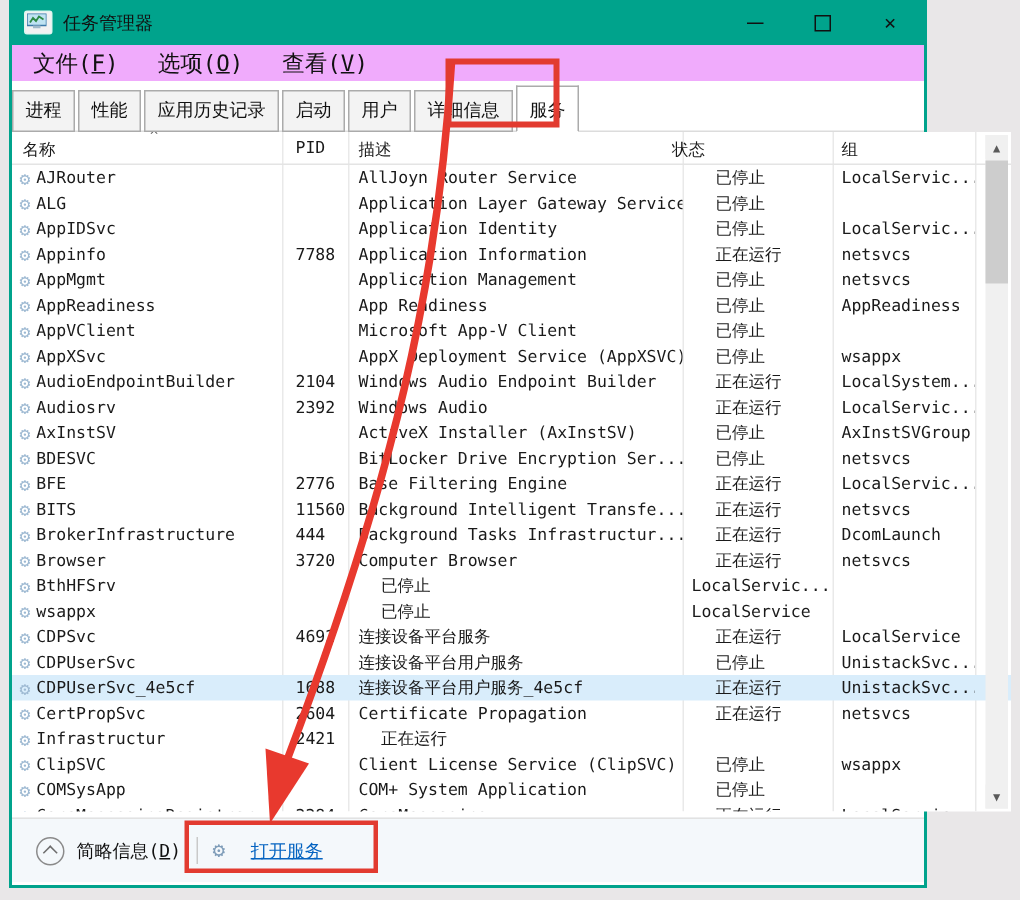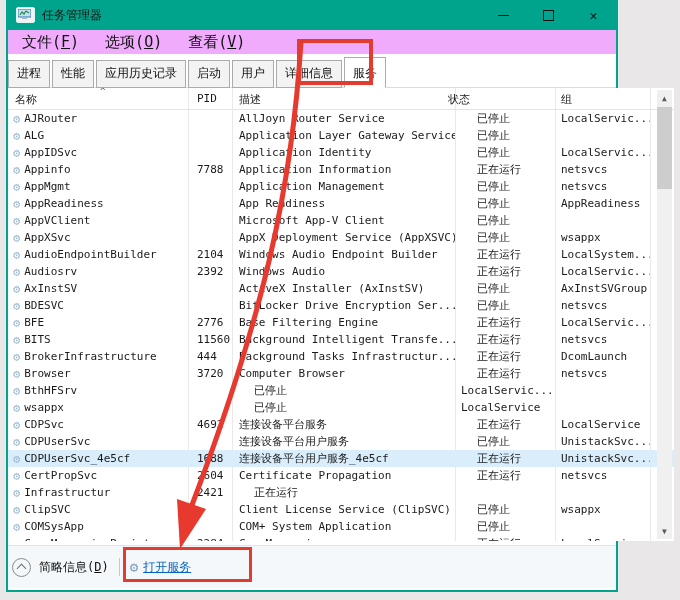--- a/index.html
+++ b/index.html
@@ -56,31 +56,31 @@
   .c-group{padding-left:6px;}
   
   .vscroll{position:absolute;top:2px;right:2px;width:15px;height:449px;background:#f0f0f0;z-index:4;}
   .sbtn{position:absolute;left:0;width:15px;height:16px;display:flex;align-items:center;justify-content:center;color:#5a5a5a;font-size:8px;background:#f0f0f0;}
   .sbtn.up{top:0;}
   .sbtn.down{bottom:0;}
   .sthumb{position:absolute;left:0;top:17px;width:15px;height:82px;background:#cdcdcd;}
   
   .footer{
     position:absolute;left:0;right:0;top:545px;height:43px;background:#f4f8fb;
-    border-top:1px solid #e2e2e2;display:flex;align-items:center;padding-left:4px;
+    border-top:1px solid #e2e2e2;display:flex;align-items:center;padding-left:16px;
     font-size:12px;color:#111;box-sizing:border-box;
   }
   .expand-circle{
     width:17px;height:17px;border:1px solid #8a8a8a;border-radius:50%;
     display:flex;align-items:center;justify-content:center;margin-right:8px;flex:0 0 auto;
   }
   .chev-up{width:6px;height:6px;border-left:1px solid #6d6d6d;border-top:1px solid #6d6d6d;transform:rotate(45deg);margin-top:3px;}
   .fdivider{width:1px;height:18px;background:#c9c9c9;margin:0 10px;}
   .footer-gear{color:#7f9db9;font-size:14px;margin-right:5px;}
-  .open-link{color:#0563c1;text-decoration:underline;cursor:pointer;}
+  .open-link{color:#0563c1;text-decoration:underline;cursor:pointer;margin-left:12px;}
   
   .anno{position:absolute;border:4px solid #e23b30;box-sizing:border-box;z-index:10;pointer-events:none;}
   #anno-box-services-tab{left:297px;top:39px;width:76px;height:46px;}
   #anno-box-open-services{left:123px;top:547px;width:129px;height:35px;border-width:3px;}
   #anno-arrow{position:absolute;left:0;top:0;z-index:9;pointer-events:none;}
 </style>
 </head>
 <body>
 
 <div class="window">

